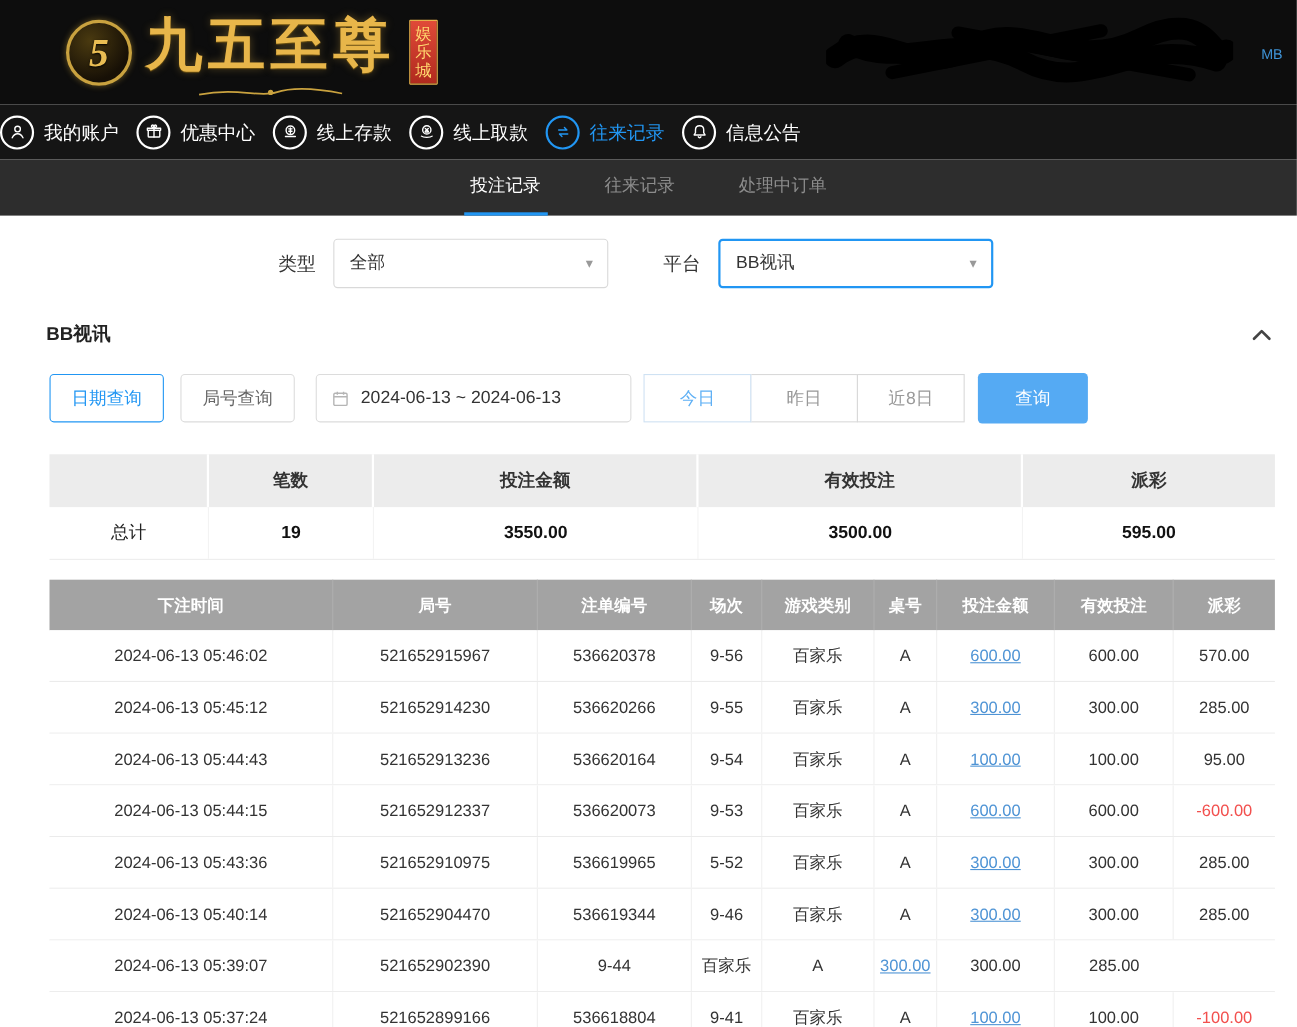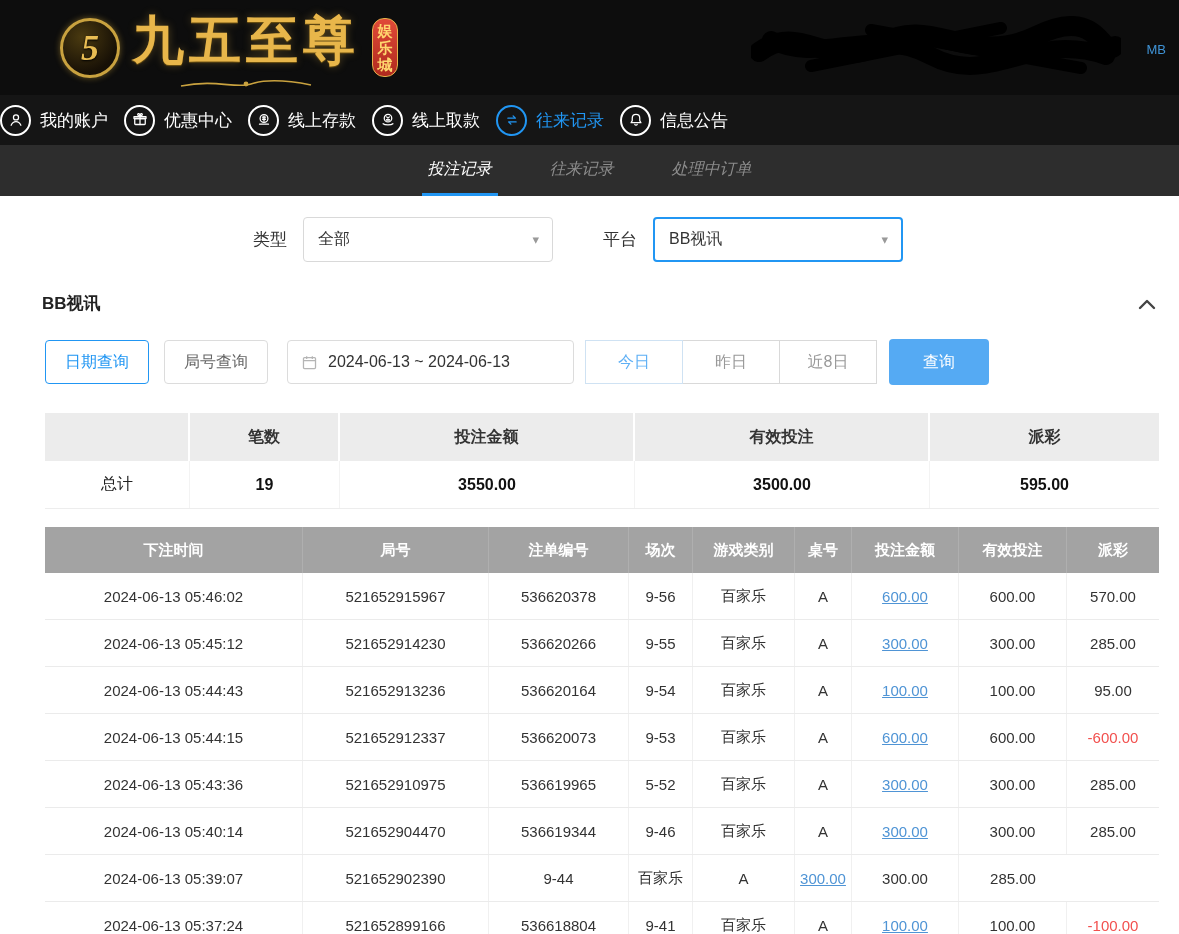--- a/index.html
+++ b/index.html
@@ -12,38 +12,38 @@
   .emblem { width: 60px; height: 60px; border-radius: 50%; border: 3px solid #c9a23f;
             background: radial-gradient(circle at 35% 30%, #4a3a10, #171006 70%);
             display: flex; align-items: center; justify-content: center;
             box-shadow: 0 0 6px rgba(220,175,60,.45); }
   .emblem span { font-family: "Liberation Serif", serif; font-style: italic; font-weight: bold;
                  font-size: 36px; color: #e9bd53; text-shadow: 0 1px 2px #000; }
   .logo-text { display: flex; flex-direction: column; align-items: center; }
   .logo-main { font-size: 52px; font-weight: bold; color: #e8b64a; letter-spacing: 5px;
                text-shadow: 0 1px 1px #6d5110, 0 0 8px rgba(232,182,74,.35); }
   .flourish { margin-top: 2px; }
-  .badge { background: linear-gradient(#e04a38, #b02a1e); border: 1px solid #e5b04a; border-radius: 12px;
+  .badge { background: linear-gradient(#e04a38, #b02a1e); border: 1px solid #e5b04a; border-radius: 1px;
            color: #ffd76e; font-size: 15px; line-height: 17px; width: 26px; padding: 3px 4px;
-           text-align: center; word-break: break-all; font-weight: bold; }
+           text-align: center; word-break: break-all; font-weight: normal; }
   .scribble { position: absolute; right: 58px; top: 16px; }
   .mb-text { position: absolute; right: 13px; top: 42px; color: #3f93d6; font-size: 13px; }
 
   
   .mainnav { height: 50px; background: #151515; display: flex; align-items: center; gap: 16px; }
   .nav-item { display: flex; align-items: center; gap: 9px; color: #ffffff; font-size: 17px; cursor: pointer; white-space: nowrap; }
   .nav-item.active { color: var(--accent, #2f9ff0); }
   .nav-circle { width: 31px; height: 31px; border-radius: 50%; border: 2px solid currentColor;
                 display: flex; align-items: center; justify-content: center; flex: none; }
   .nav-circle svg { stroke: currentColor; fill: none; stroke-width: 1.7; stroke-linecap: round; stroke-linejoin: round; }
 
   
   .subnav { height: 51px; background: #2d2d2d; display: flex; justify-content: center; gap: 46px; }
   .tab { display: flex; align-items: center; font-size: 16px; color: #8c8c8c; cursor: pointer;
-         border-bottom: 3px solid transparent; padding: 0 6px; font-style: italic; }
+         border-bottom: 3px solid transparent; padding: 0 6px; }
   .tab.active { color: #fff; border-bottom-color: var(--accent, #1e9fff); }
 
   
   .filter-row { display: flex; align-items: center; margin: 21px 0 0 253px; }
   .f-label { font-size: 17px; color: #333; margin-right: 16px; }
   .select-box { width: 250px; height: 45px; border: 1px solid #d9d9d9; border-radius: 4px; background: #fff;
                 position: relative; display: flex; align-items: center; padding-left: 14px; cursor: pointer; }
   .select-box.accent { border: 2px solid var(--accent, #2196f3); }
   .select-value { font-size: 16px; color: #333; }
   .caret { position: absolute; right: 13px; color: #999; font-size: 13px; }

